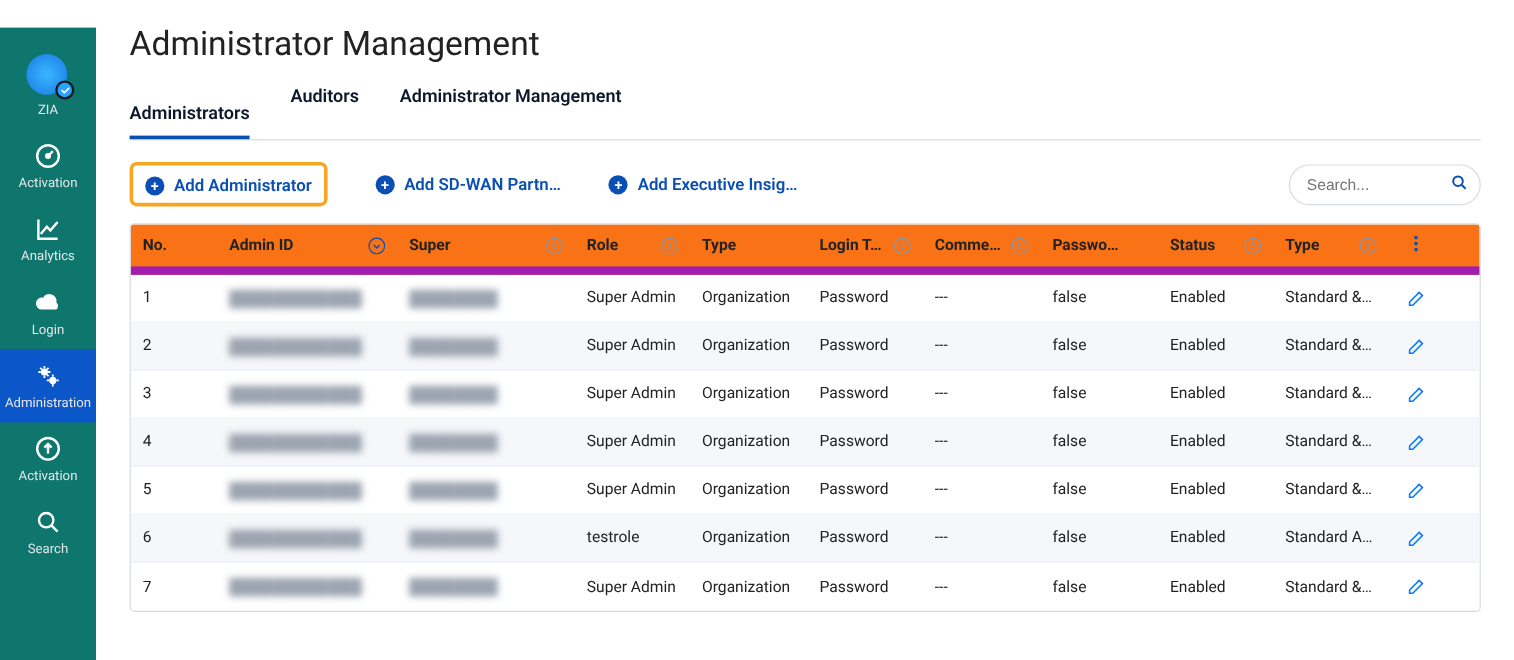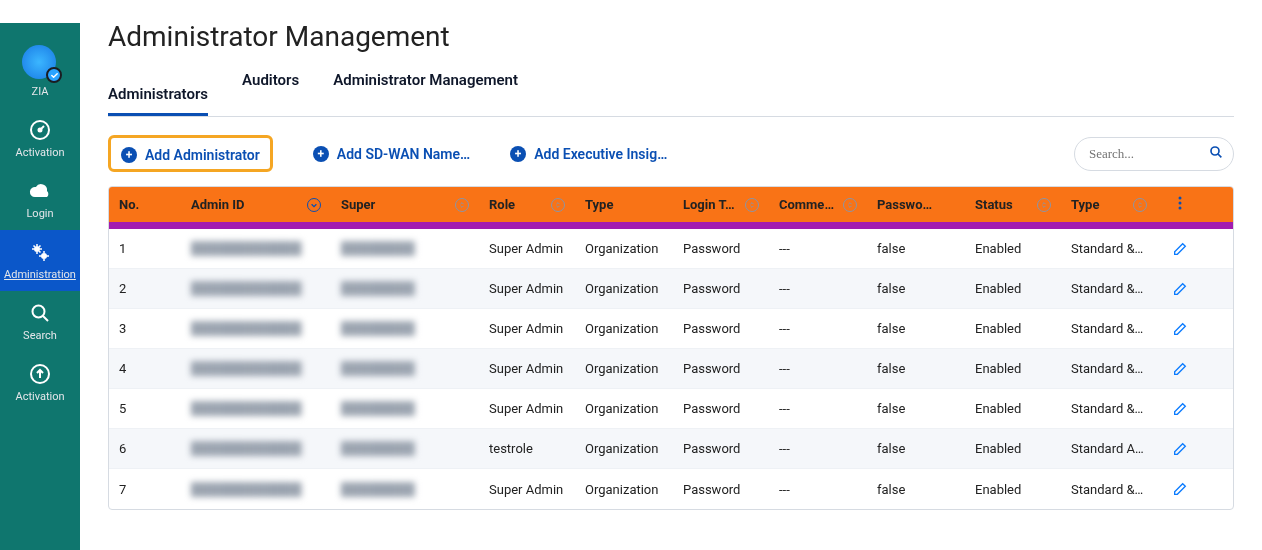--- a/index.html
+++ b/index.html
@@ -1,38 +1,38 @@
 <!DOCTYPE html>
 <html><head>
 <meta charset="utf-8">
 <style>
   * { box-sizing: border-box; margin: 0; padding: 0; }
   body { font-family: -apple-system, BlinkMacSystemFont, "Segoe UI", Roboto, Helvetica, Arial, sans-serif; background: #fff; color: #222; }
   .app { display: flex; width: 1262px; height: 550px; overflow: hidden; }
   
   .sidebar { width: 80px; background: #0f766e; color: #fff; display: flex; flex-direction: column; align-items: center; padding-top: 12px; margin-top: 23px; }
   .side-item { width: 80px; display: flex; flex-direction: column; align-items: center; gap: 4px; padding: 10px 0; cursor: pointer; font-size: 11px; color: #e4e6ea; }
-  .side-item.active { background: #0b57c9; text-decoration: underline; }
+  .side-item.active { background: #0b57c9; }
   .side-item .ico { display:flex; align-items:center; justify-content:center; }
   .brand-icon { position: relative; width: 36px; height: 36px; }
   .brand-globe { width:34px; height:34px; border-radius:50%; background: radial-gradient(circle at 50% 50%, #3bb6ff 0%, #1d82e8 85%); position:absolute; left:0; top:0; }
   .brand-check { position:absolute; right:-4px; bottom:-2px; width:16px; height:16px; border-radius:50%; background:#2aa3ff; border:2px solid #1a1c21; display:flex; align-items:center; justify-content:center; }
   .brand-check svg { width:9px; height:9px; }
   
   .main { flex: 1; padding: 20px 28px 12px 28px; overflow:hidden; }
   .page-title { font-size: 28px; font-weight: 400; color:#222; margin-bottom: 18px; }
   .tabs { display:flex; gap: 34px; border-bottom: 1px solid #d6dbe2; margin-bottom: 18px; }
   .tab { font-size: 15px; font-weight: 600; color:#0f172a; padding: 0 0 10px 0; cursor:pointer; border-bottom: 3px solid transparent; }
   .tab.active { color:#0f172a; border-bottom-color:#0a4fb3;margin-top:14px; }
   .actions-bar { display:flex; align-items:center; gap: 40px; margin-bottom: 14px; }
   .action-link { display:inline-flex; align-items:center; gap:8px; color:#0a4fb3; font-weight:600; font-size:14px; cursor:pointer; }
   .action-link .plus { width:16px; height:16px; border-radius:50%; background:#0a4fb3; display:flex; align-items:center; justify-content:center; color:#fff; font-size:12px; line-height:1; }
   .highlight-box { border:3px solid #f5a623; border-radius:6px; padding:6px 10px; }
   .search-wrap { margin-left:auto; position:relative; }
-  .search-wrap input { width:160px; height:34px; border:1px solid #d6dbe2; border-radius:18px; padding:0 34px 0 14px; font-size:13px; outline:none;font-family:Liberation Serif, serif; }
+  .search-wrap input { width:160px; height:34px; border:1px solid #d6dbe2; border-radius:18px; padding:0 34px 0 14px; font-size:13px; outline:none; }
   .search-wrap .s-icon { position:absolute; right:10px; top:50%; transform:translateY(-50%); color:#0a4fb3; }
   
   .tbl { border:1px solid #d6dbe2; border-radius:4px; overflow:hidden; }
   .tbl-head, .tbl-row { display:grid; grid-template-columns: 72px 150px 148px 96px 98px 96px 98px 98px 96px 96px 46px; align-items:center; font-size:13px; }
   .tbl-head { background:#f97316; border-bottom:7px solid #a21caf; height:42px; font-weight:700; color:#222; }
   .th, .td { padding:0 10px; overflow:hidden; white-space:nowrap; text-overflow:ellipsis; }
   .th { display:flex; align-items:center; gap:6px; position:relative; }
   .th .sort { width:14px; height:14px; border:1.5px solid #8a94a6; border-radius:50%; display:flex; align-items:center; justify-content:center; margin-left:auto; }
   .th .sort.down { border-color:#0a4fb3; }
   .th .sort.down svg path { stroke:#0a4fb3; }
@@ -69,53 +69,62 @@
         <svg width="24" height="24" viewBox="0 0 24 24" fill="none" stroke="#fff" stroke-width="2">
             <circle cx="12" cy="12" r="9"></circle>
             <path d="M12 12 L16 8"></path>
             <circle cx="12" cy="12" r="1.5" fill="#fff"></circle>
           </svg>
       </span>
       <span class="side-label">Activation</span>
     </div>
     <div class="side-item">
       <span class="ico">
+        <svg width="24" height="24" viewBox="0 0 24 24" fill="none" stroke="#fff" stroke-width="2">
+            <path d="M4 4 V20 H20"></path>
+            <path d="M6 16 L11 10 L14 13 L20 6"></path>
+          </svg>
+      </span>
+      <span class="side-label">Analytics</span>
+    </div>
+    <div class="side-item">
+      <span class="ico">
         <svg width="24" height="24" viewBox="0 0 24 24" fill="#fff">
             <path d="M7 18a5 5 0 1 1 .9-9.9A6 6 0 0 1 19 12a4 4 0 0 1 0 6H7z"></path>
           </svg>
       </span>
       <span class="side-label">Login</span>
     </div>
     <div class="side-item active">
       <span class="ico">
         <svg width="24" height="24" viewBox="0 0 24 24" fill="#fff">
             <circle cx="9" cy="9" r="3"></circle>
             <circle cx="16" cy="16" r="3"></circle>
             <path d="M9 4v2M9 12v2M4 9h2M12 9h2M5.5 5.5l1.4 1.4M11.1 11.1l1.4 1.4M12.5 5.5l-1.4 1.4M16 11v2M16 19v2M11 16h2M19 16h2" stroke="#fff" stroke-width="1.5"></path>
           </svg>
       </span>
       <span class="side-label">Administration</span>
     </div>
     <div class="side-item">
       <span class="ico">
         <svg width="24" height="24" viewBox="0 0 24 24" fill="none" stroke="#fff" stroke-width="2">
+            <circle cx="12" cy="12" r="9"></circle>
+            <path d="M12 16 V8 M9 11l3-3 3 3"></path>
+          </svg>
+      </span>
+      <span class="side-label">Activation</span>
+    </div>
+    <div class="side-item">
+      <span class="ico">
+        <svg width="24" height="24" viewBox="0 0 24 24" fill="none" stroke="#fff" stroke-width="2">
             <circle cx="10.5" cy="10.5" r="6"></circle>
             <path d="M20 20l-5-5"></path>
           </svg>
       </span>
       <span class="side-label">Search</span>
-    </div>
-    <div class="side-item">
-      <span class="ico">
-        <svg width="24" height="24" viewBox="0 0 24 24" fill="none" stroke="#fff" stroke-width="2">
-            <circle cx="12" cy="12" r="9"></circle>
-            <path d="M12 16 V8 M9 11l3-3 3 3"></path>
-          </svg>
-      </span>
-      <span class="side-label">Activation</span>
     </div>
   </nav>
 
   <main class="main">
     <h1 class="page-title">Administrator Management</h1>
 
     <div class="tabs">
       <div class="tab active">Administrators</div>
       <div class="tab">Auditors</div>
       <div class="tab">Administrator Management</div>
@@ -123,21 +132,21 @@
 
     <div class="actions-bar">
       <span class="highlight-box">
         <span class="action-link">
           <span class="plus">+</span>
           <span>Add Administrator</span>
         </span>
       </span>
       <span class="action-link">
         <span class="plus">+</span>
-        <span>Add SD-WAN Name…</span>
+        <span>Add SD-WAN Partn…</span>
       </span>
       <span class="action-link">
         <span class="plus">+</span>
         <span>Add Executive Insig…</span>
       </span>
       <div class="search-wrap">
         <input type="text" placeholder="Search..." style="">
         <span class="s-icon">
           <svg width="16" height="16" viewBox="0 0 24 24" fill="none" stroke="#0a4fb3" stroke-width="2.5">
               <circle cx="10.5" cy="10.5" r="6"></circle>

